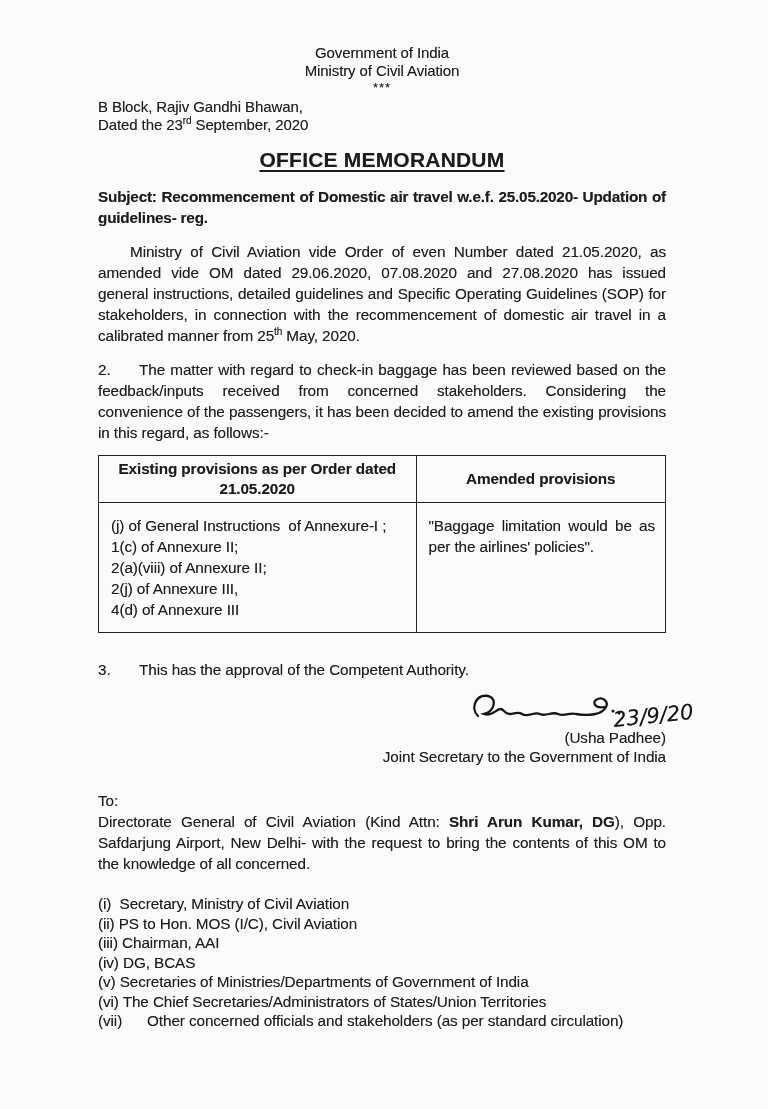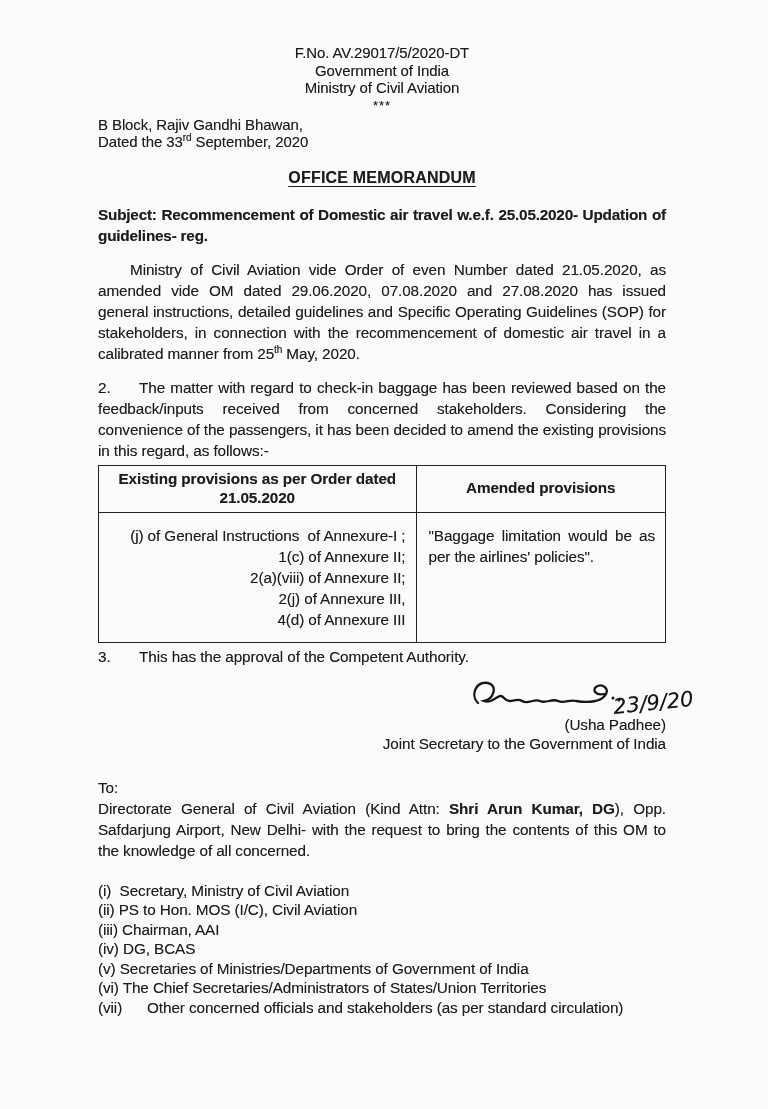--- a/index.html
+++ b/index.html
@@ -15,61 +15,60 @@
     width:768px;height:1109px;
     padding:44px 102px 0 98px;
     font-size:15.3px;line-height:21px;
     letter-spacing:-0.1px;
     text-shadow:0 0 .5px rgba(20,20,20,.45);
   }
   sup{font-size:10px;line-height:0;vertical-align:super;}
   .head-center{text-align:center;line-height:17.5px;font-size:15px;}
   .stars{font-size:13px;line-height:13px;letter-spacing:1px;margin-top:2px;}
   .addr{margin-top:4px;line-height:17.5px;font-size:15px;}
-  .om-title{margin:16px 0 0;text-align:center;font-size:16px;font-weight:bold;letter-spacing:.2px;}
+  .om-title{margin:16px 0 0;text-align:center;font-size:21px;font-weight:bold;letter-spacing:.2px;}
   .om-title .u{text-decoration:underline;text-underline-offset:2.5px;}
   .subject{margin:16px 0 0;font-weight:bold;text-align:justify;letter-spacing:-0.2px;}
   .para{margin:13px 0 0;text-align:justify;}
   .indent{text-indent:32px;}
   .num{display:inline-block;width:41px;text-indent:0;}
-  table.amend{width:100%;border-collapse:collapse;margin-top:4px;}
+  table.amend{width:100%;border-collapse:collapse;margin-top:12px;}
   table.amend th,table.amend td{border:1.7px solid #232323;}
   table.amend th{font-size:15.3px;font-weight:bold;text-align:center;padding:3px 10px 4px;line-height:19.5px;}
   table.amend td{vertical-align:top;padding:12px 10px 12px 12px;line-height:21px;}
   td.col-existing{width:56%;}
   td.col-amended{text-align:justify;padding-right:12px;}
-  .cell-line{white-space:pre-wrap;text-align:right;}
-  .para3{margin-top:3px;text-align:left;}
+  .cell-line{white-space:pre-wrap;}
+  .para3{margin-top:26px;text-align:left;}
   .sig{margin-top:2px;display:flex;flex-direction:column;align-items:flex-end;}
   .sig-svg{margin-right:-34px;display:block;}
   .sig-date-text{font-style:italic;font-family:"DejaVu Sans",sans-serif;}
   .sig-name{font-weight:normal;margin-top:-8px;line-height:19px;}
   .sig-title{line-height:19px;}
   .to-block{margin-top:24px;}
   .to-label{line-height:21px;}
   .to-para{margin:0;text-align:justify;}
   .copy-block{margin-top:20px;}
   .copy-label{padding-left:4px;line-height:20px;}
   .copy-item{white-space:pre-wrap;line-height:19.5px;}
 </style>
 </head>
 <body>
 
 <div class="page">
 
   <header class="head-center">
-    <div>F.No. AV.29017/5/2020-DT</div>
     <div>Government of India</div>
     <div>Ministry of Civil Aviation</div>
     <div class="stars">***</div>
   </header>
 
   <div class="addr">
     <div>B Block, Rajiv Gandhi Bhawan,</div>
-    <div><span>Dated the 33</span><sup>rd</sup><span> September, 2020</span></div>
+    <div><span>Dated the 23</span><sup>rd</sup><span> September, 2020</span></div>
   </div>
 
   <div class="om-title"><span class="u">OFFICE MEMORANDUM</span></div>
 
   <p class="subject">Subject: Recommencement of Domestic air travel w.e.f. 25.05.2020- Updation of guidelines- reg.</p>
 
   <p class="para indent"><span>Ministry of Civil Aviation vide Order of even Number dated 21.05.2020, as amended vide OM dated 29.06.2020, 07.08.2020 and 27.08.2020 has issued general instructions, detailed guidelines and Specific Operating Guidelines (SOP) for stakeholders, in connection with the recommencement of domestic air travel in a calibrated manner from 25</span><sup>th</sup><span> May, 2020.</span></p>
 
   <p class="para"><span class="num">2.</span><span>The matter with regard to check-in baggage has been reviewed based on the feedback/inputs received from concerned stakeholders. Considering the convenience of the passengers, it has been decided to amend the existing provisions in this regard, as follows:-</span></p>
 

